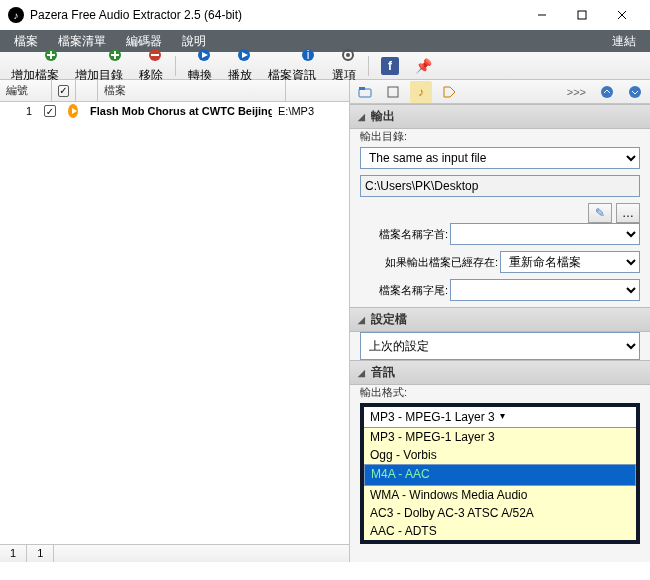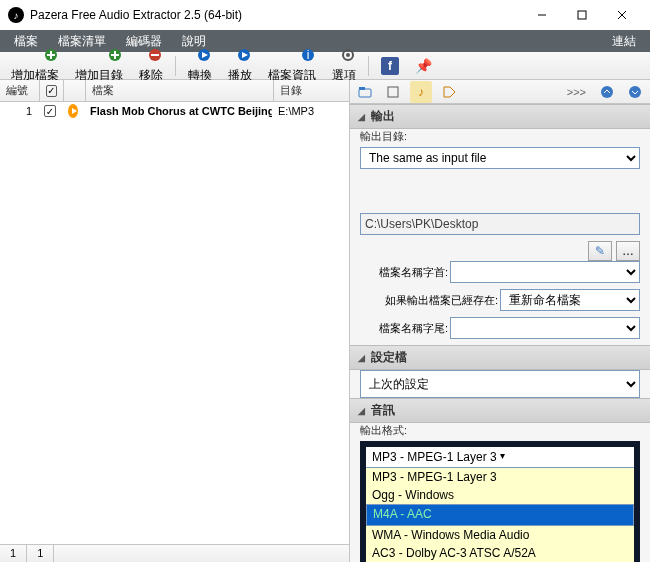--- a/index.html
+++ b/index.html
@@ -20,21 +20,21 @@
   .ticon { width: 16px; height: 16px; display:flex; align-items:center; justify-content:center; }
   .ticon svg { display:block; }
   .tsep { width: 1px; height: 20px; background: #c5c5c5; margin: 0 3px; }
   .fb { width:18px; height:18px; background:#3b5998; color:#fff; display:flex; align-items:center; justify-content:center; font-weight:bold; border-radius:2px; font-size:12px; }
   .pin { color:#2e8b32; font-size:14px; }
 
   .main { display: flex; height: 482px; }
   .left { width: 350px; border-right: 1px solid #c5c5c5; display: flex; flex-direction: column; }
   .grid-hdr { display: flex; height: 22px; background: linear-gradient(#fafafa,#eee); border-bottom: 1px solid #c5c5c5; }
   .gh-cell { border-right: 1px solid #c5c5c5; padding: 3px 6px; display: flex; align-items: center; font-size: 11px; color:#333; }
-  .gh-num { width: 40px; }
+  .gh-num { width: 52px; }
   .gh-chk { width: 24px; justify-content: center; }
   .gh-ico { width: 22px; }
   .gh-file { width: 188px; }
   .gh-dir { flex: 1; border-right:none; }
   .grid-body { flex:1; overflow:auto; background:#fff; }
   .row { display:flex; height:18px; align-items:center; }
   .row .rc { padding: 0 6px; font-size: 11px; display:flex; align-items:center; }
   .rc-num { width:38px; justify-content:flex-end; }
   .rc-chk { width:24px; justify-content:center; }
   .rc-ico { width:22px; justify-content:center; }
@@ -55,28 +55,28 @@
   .rt-spacer { flex:1; }
   .chev { font-size:11px; color:#666; padding:0 4px; }
 
   .right-body { flex:1; overflow-y:auto; background:#f5f5f5; }
   .section-hdr { background:linear-gradient(#e2e2e2,#d0d0d0); border-top:1px solid #bcbcbc; border-bottom:1px solid #bcbcbc; padding:3px 8px; font-weight:bold; color:#333; display:flex; align-items:center; gap:6px; }
   .tri { font-size:9px; color:#555; }
   .section-body { padding:0 10px; background:#f5f5f5; }
   .flabel { font-size:11px; color:#333; margin-bottom:3px; display:block; }
   .field-row { margin-bottom:6px; }
   .sel, .txt { width:100%; border:1px solid #7a9ac0; background:#fff; padding:2px 4px; font-size:12px; height:22px; }
-  .sel-disabled { color:#404040; background:#f2f2f2;margin-top:38px; }
+  .sel-disabled { color:#000000; background:#f2f2f2; }
   .twocol { display:flex; gap:2px; align-items:center; }
   .twocol label { flex-basis: 88px; text-align:right; font-size:11px; }
   .twocol .sel { flex:1; }
   .btnrow { display:flex; gap:4px; justify-content:flex-end; margin-top:4px; }
   .smbtn { width:24px; height:20px; border:1px solid #a0a0a0; background:linear-gradient(#fafafa,#e4e4e4); display:flex; align-items:center; justify-content:center; cursor:pointer; }
 
-  .format-box { border:6px solid #0f172a; background:#fff; }
+  .format-box { border:4px solid #0f172a; background:#fff; }
   .format-head { background:#fff; padding:3px 6px; display:flex; border-bottom:1px solid #7a9ac0; }
   .format-head span { flex:1; }
   .format-list { max-height:210px; overflow:auto; }
   .fopt { padding:2px 6px; background:#ffffcc; color:#000; cursor:pointer; font-size:12px; }
   .fopt.sel { background:#0a63c9; color:#86efac; }
 </style>
 </head>
 <body>
 
 <div class="titlebar">
@@ -188,21 +188,20 @@
 <div class="main">
 
   <div class="left">
     <div class="grid-hdr">
       <div class="gh-cell gh-num">編號</div>
       <div class="gh-cell gh-chk">
           <span class="chk on"></span>
         </div>
       <div class="gh-cell gh-ico"></div>
       <div class="gh-cell gh-file">檔案</div>
-      <div class="gh-cell gh-dir">目錄</div>
     </div>
     <div class="grid-body">
       <div class="row">
         <div class="rc rc-num">1</div>
         <div class="rc rc-chk">
             <span class="chk on"></span>
           </div>
         <div class="rc rc-ico">
             <span class="play-icon"></span>
           </div>
@@ -303,21 +302,21 @@
       </div>
       <div class="section-body">
         <label class="flabel">輸出格式:</label>
         <div class="format-box">
           <div class="format-head">
             <span>MP3 - MPEG-1 Layer 3</span>
             <span style="font-size:10px;">▾</span>
           </div>
           <div class="format-list" id="format-list">
               <div class="fopt">MP3 - MPEG-1 Layer 3</div>
-              <div class="fopt">Ogg - Windows</div>
+              <div class="fopt">Ogg - Vorbis</div>
               <div class="fopt sel">M4A - AAC</div>
               <div class="fopt">WMA - Windows Media Audio</div>
               <div class="fopt">AC3 - Dolby AC-3 ATSC A/52A</div>
               <div class="fopt">AAC - ADTS</div>
             </div>
         </div>
       </div>
     </div>
   </div>
 </div>

